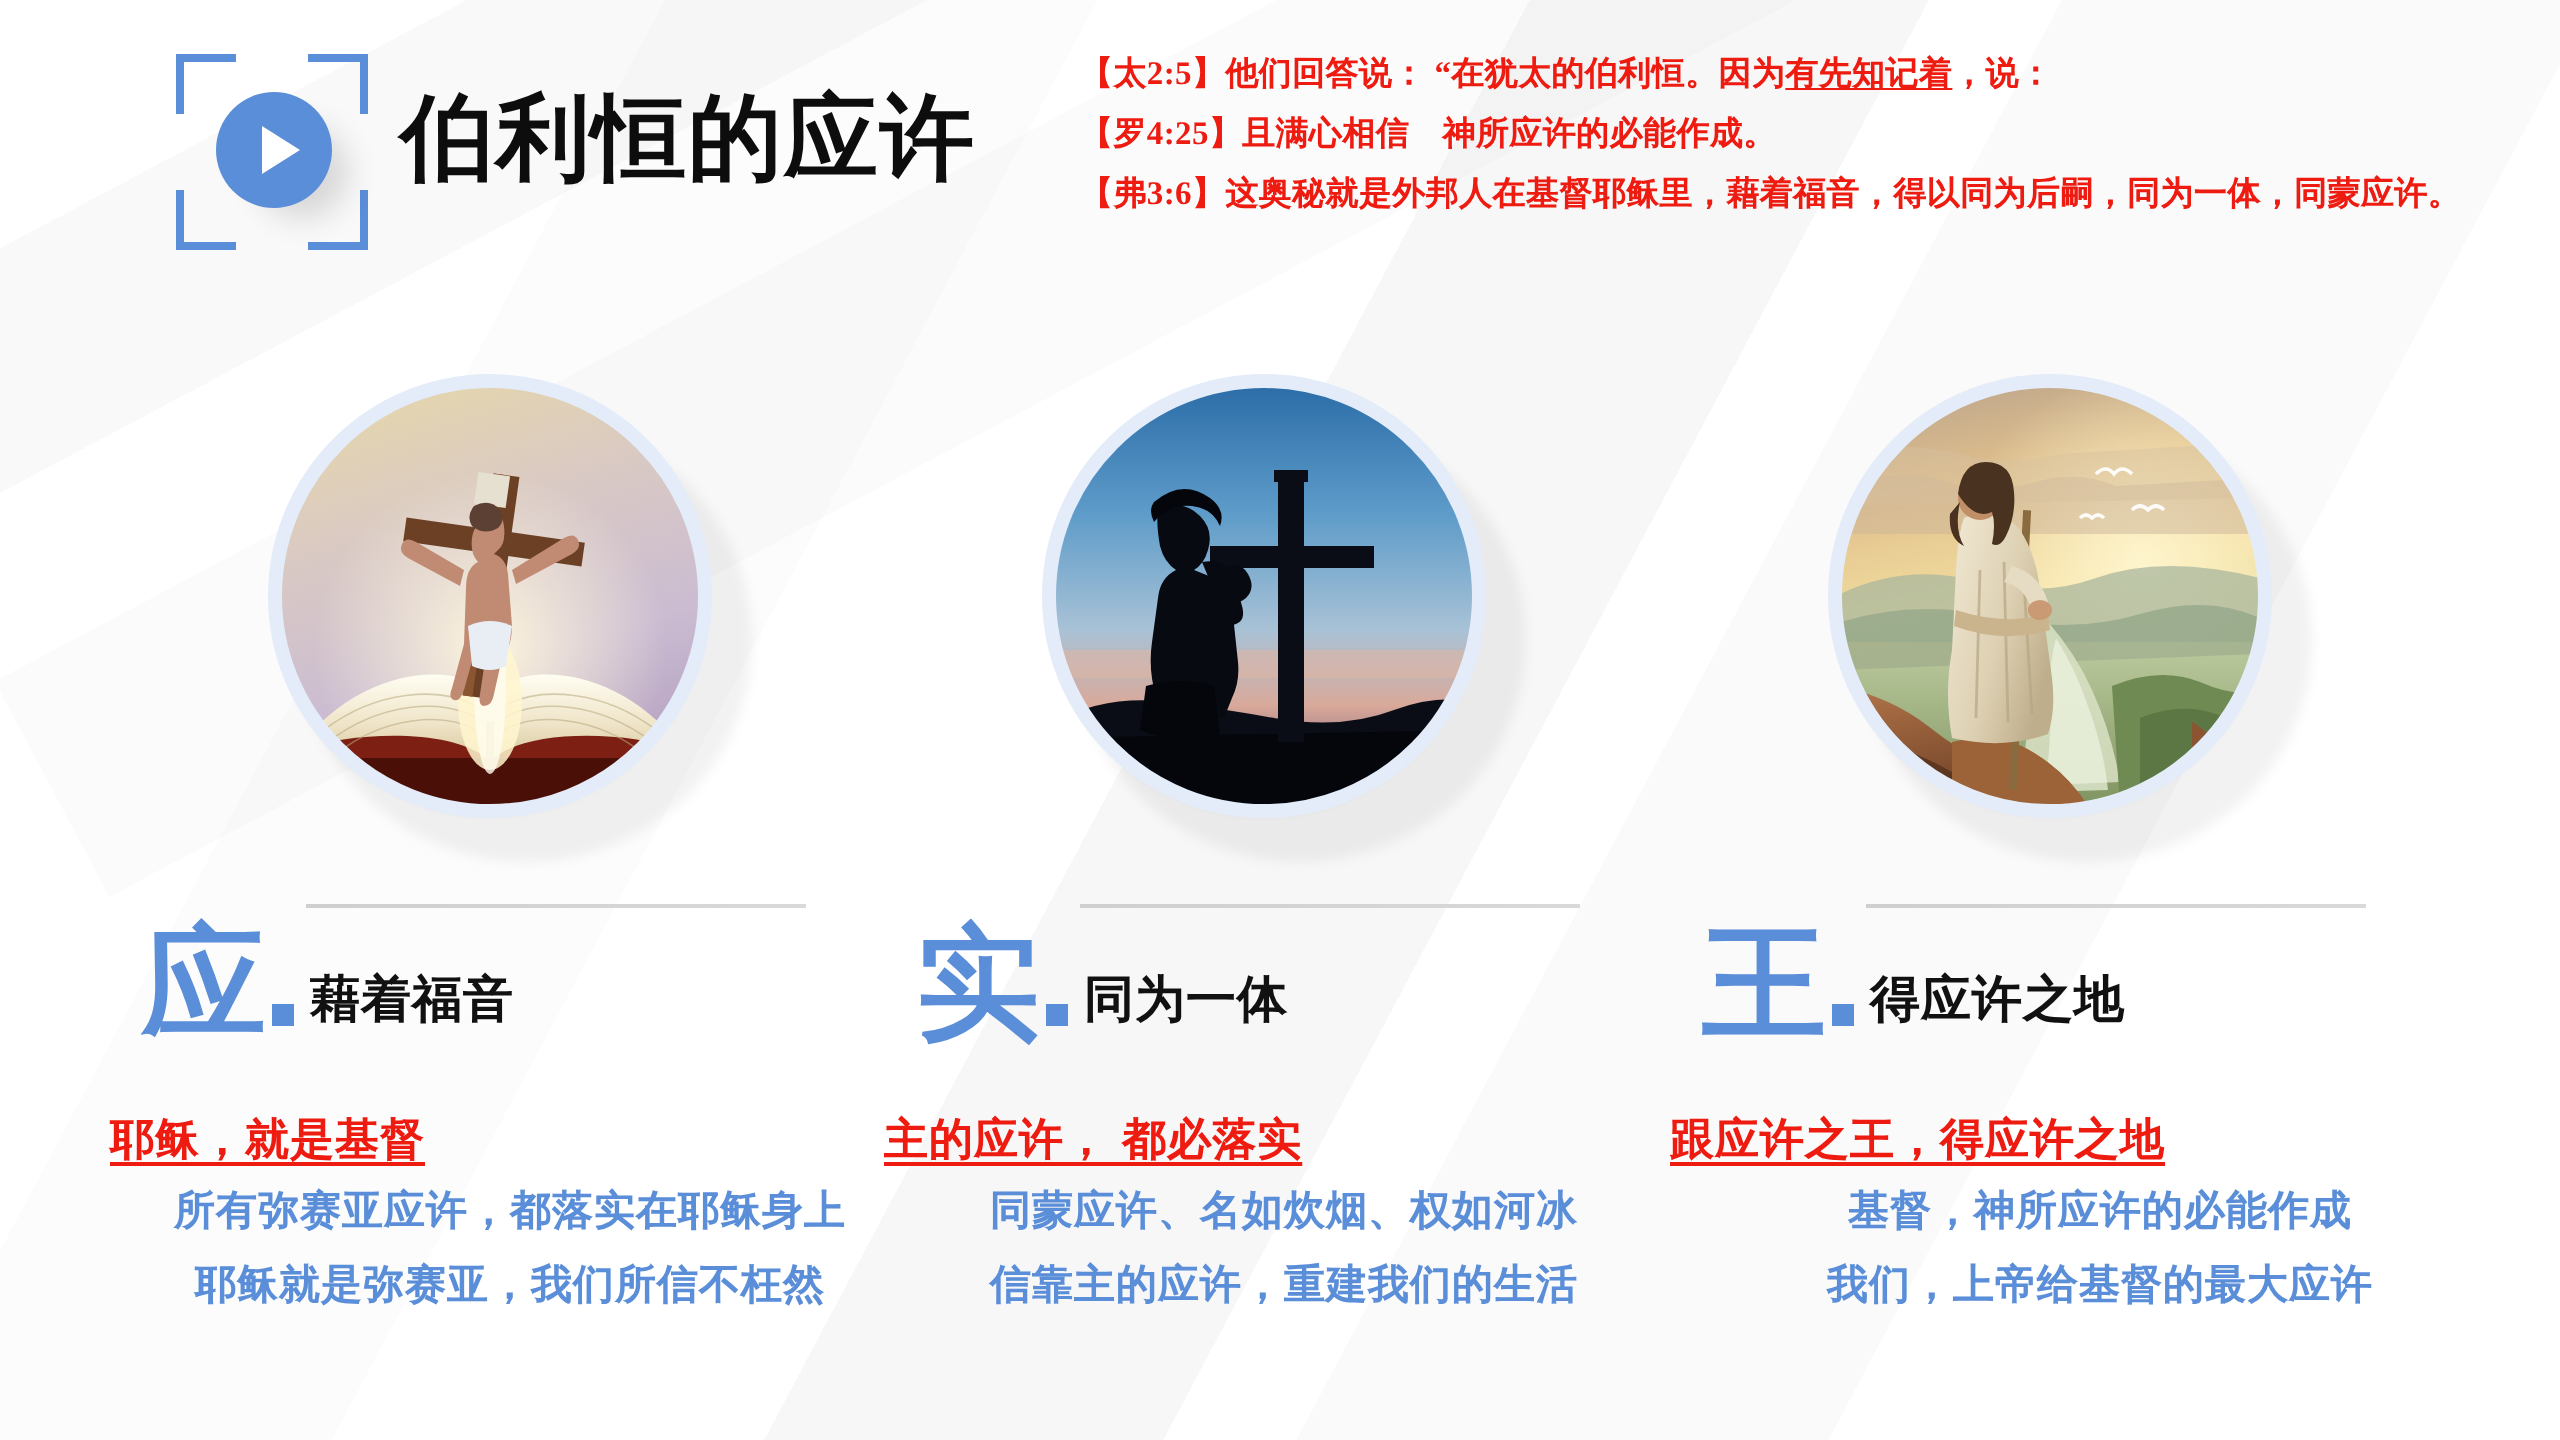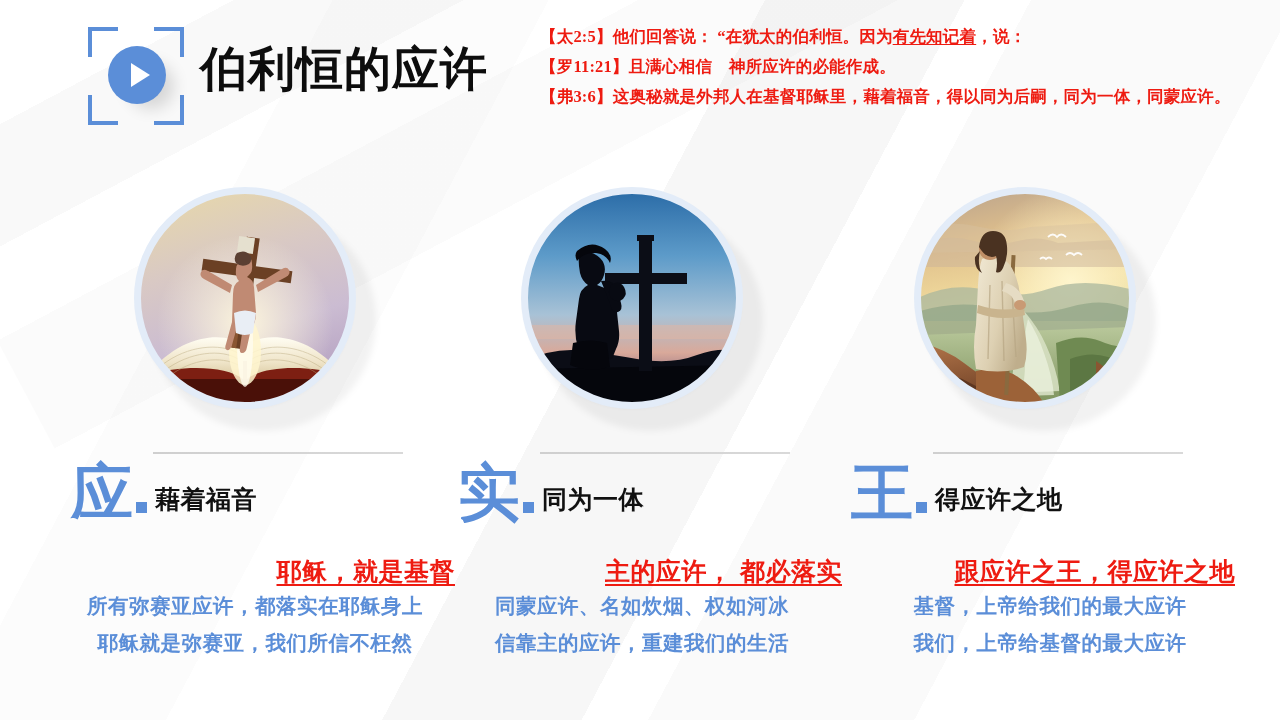--- a/index.html
+++ b/index.html
@@ -117,22 +117,22 @@
   .dot{
     display:inline-block;width:11px;height:11px;background:#5b8ed8;
     margin:0 8px 8px 3px;
   }
   .sub-label{
     font-size:25px;font-weight:bold;color:#111111;
     padding-bottom:5px;letter-spacing:0.5px;white-space:nowrap;
   }
 
   .red-line{
-    position:absolute;left:0;top:380px;width:400px;text-align:right;
-    color:#ee1b11;font-size:25px;font-weight:bold;
+    position:absolute;left:0;top:380px;width:400px;text-align:left;
+    color:#ee1b11;font-size:22px;font-weight:bold;
     text-decoration:underline;text-underline-offset:4px;
     letter-spacing:0.5px;
   }
   .blue-body{
     position:absolute;left:-25px;top:412px;width:450px;text-align:center;
     color:#5b8ed8;font-size:20.5px;font-weight:bold;line-height:37px;
     letter-spacing:0.5px;
   }
   .blue-body div{white-space:nowrap;}
 
@@ -162,21 +162,21 @@
       </div>
       <div class="play-circle">
         <div class="play-tri"></div>
       </div>
     </div>
 
     <div class="slide-title">伯利恒的应许</div>
 
     <div class="verses">
       <div class="verse"><span>【太2:5】</span><span>他们回答说：  “在犹太的伯利恒。因为</span><span class="u">有先知记着</span><span>，说：</span></div>
-      <div class="verse"><span>【罗11:21】</span><span>且满心相信　神所应许的必能作成。</span></div>
+      <div class="verse"><span>【罗4:25】</span><span>且满心相信　神所应许的必能作成。</span></div>
       <div class="verse"><span>【弗3:6】</span><span>这奥秘就是外邦人在基督耶稣里，藉着福音，得以同为后嗣，同为一体，同蒙应许。</span></div>
     </div>
   </div>
 
   <div class="cols">
 
     <div class="col col-0">
       <div class="circle-wrap">
         <div class="ring-shadow"></div>
         <div class="photo">
@@ -391,19 +391,19 @@
 
       <div class="headline">
         <span class="big-char">王</span>
         <span class="dot"></span>
         <span class="sub-label">得应许之地</span>
       </div>
 
       <div class="red-line">跟应许之王，得应许之地</div>
 
       <div class="blue-body">
-        <div>基督，上帝给我们的最大应许</div>
+        <div>基督，神所应许的必能作成</div>
         <div>我们，上帝给基督的最大应许</div>
       </div>
     </div>
 
   </div>
 </div>
 
 </body></html>

